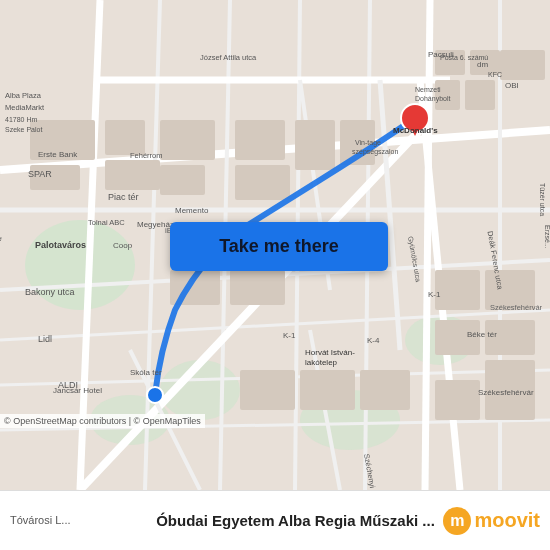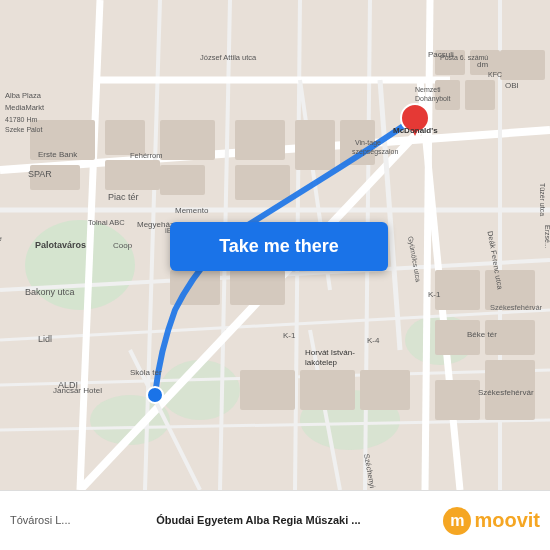--- a/index.html
+++ b/index.html
@@ -25,21 +25,21 @@
       width: 100%; height: 100%;
     }
 
     #take-me-there-btn {
       position: absolute;
       top: 222px;
       left: 170px;
       width: 218px;
       height: 49px;
       background-color: #1a73e8;
-      color: #ffffff;
+      color: #0f172a;
       border: none;
       border-radius: 6px;
       font-size: 18px;
       font-weight: bold;
       cursor: pointer;
       display: flex;
       align-items: center;
       justify-content: center;
       box-shadow: 0 2px 8px rgba(0,0,0,0.3);
       z-index: 100;
@@ -78,21 +78,21 @@
       justify-content: flex-end;
     }
 
     .bottom-label {
       font-size: 11px;
       color: #555;
       line-height: 1.3;
     }
 
     .bottom-title {
-      font-size: 11px;
+      font-size: 15px;
       font-weight: bold;
       color: #222;
       line-height: 1.3;
     }
 
     .moovit-logo {
       display: flex;
       align-items: center;
       gap: 3px;
     }
@@ -272,20 +272,23 @@
 
     <text x="528" y="185" font-size="7" fill="#555" font-family="Arial" transform="rotate(90, 535, 190)">Tüzér utca</text>
 
     <text x="530" y="220" font-size="7" fill="#555" font-family="Arial" transform="rotate(90, 535, 230)">Erzsé...</text>
 
     <text x="355" y="455" font-size="7.5" fill="#555" font-family="Arial" transform="rotate(80, 360, 460)">Széchenyi utca</text>
   </svg>
 
   <button id="take-me-there-btn">Take me there</button>
 
+  <div id="attribution">
+    <span>© OpenStreetMap contributors | © OpenMapTiles</span>
+  </div>
 </div>
 
 <div id="bottom-bar">
   <div class="bottom-left">
     <span class="bottom-label">Tóvárosi L...</span>
   </div>
   <div class="bottom-center">
     <span class="bottom-title">Óbudai Egyetem Alba Regia Műszaki ...</span>
   </div>
   <div class="bottom-right">

